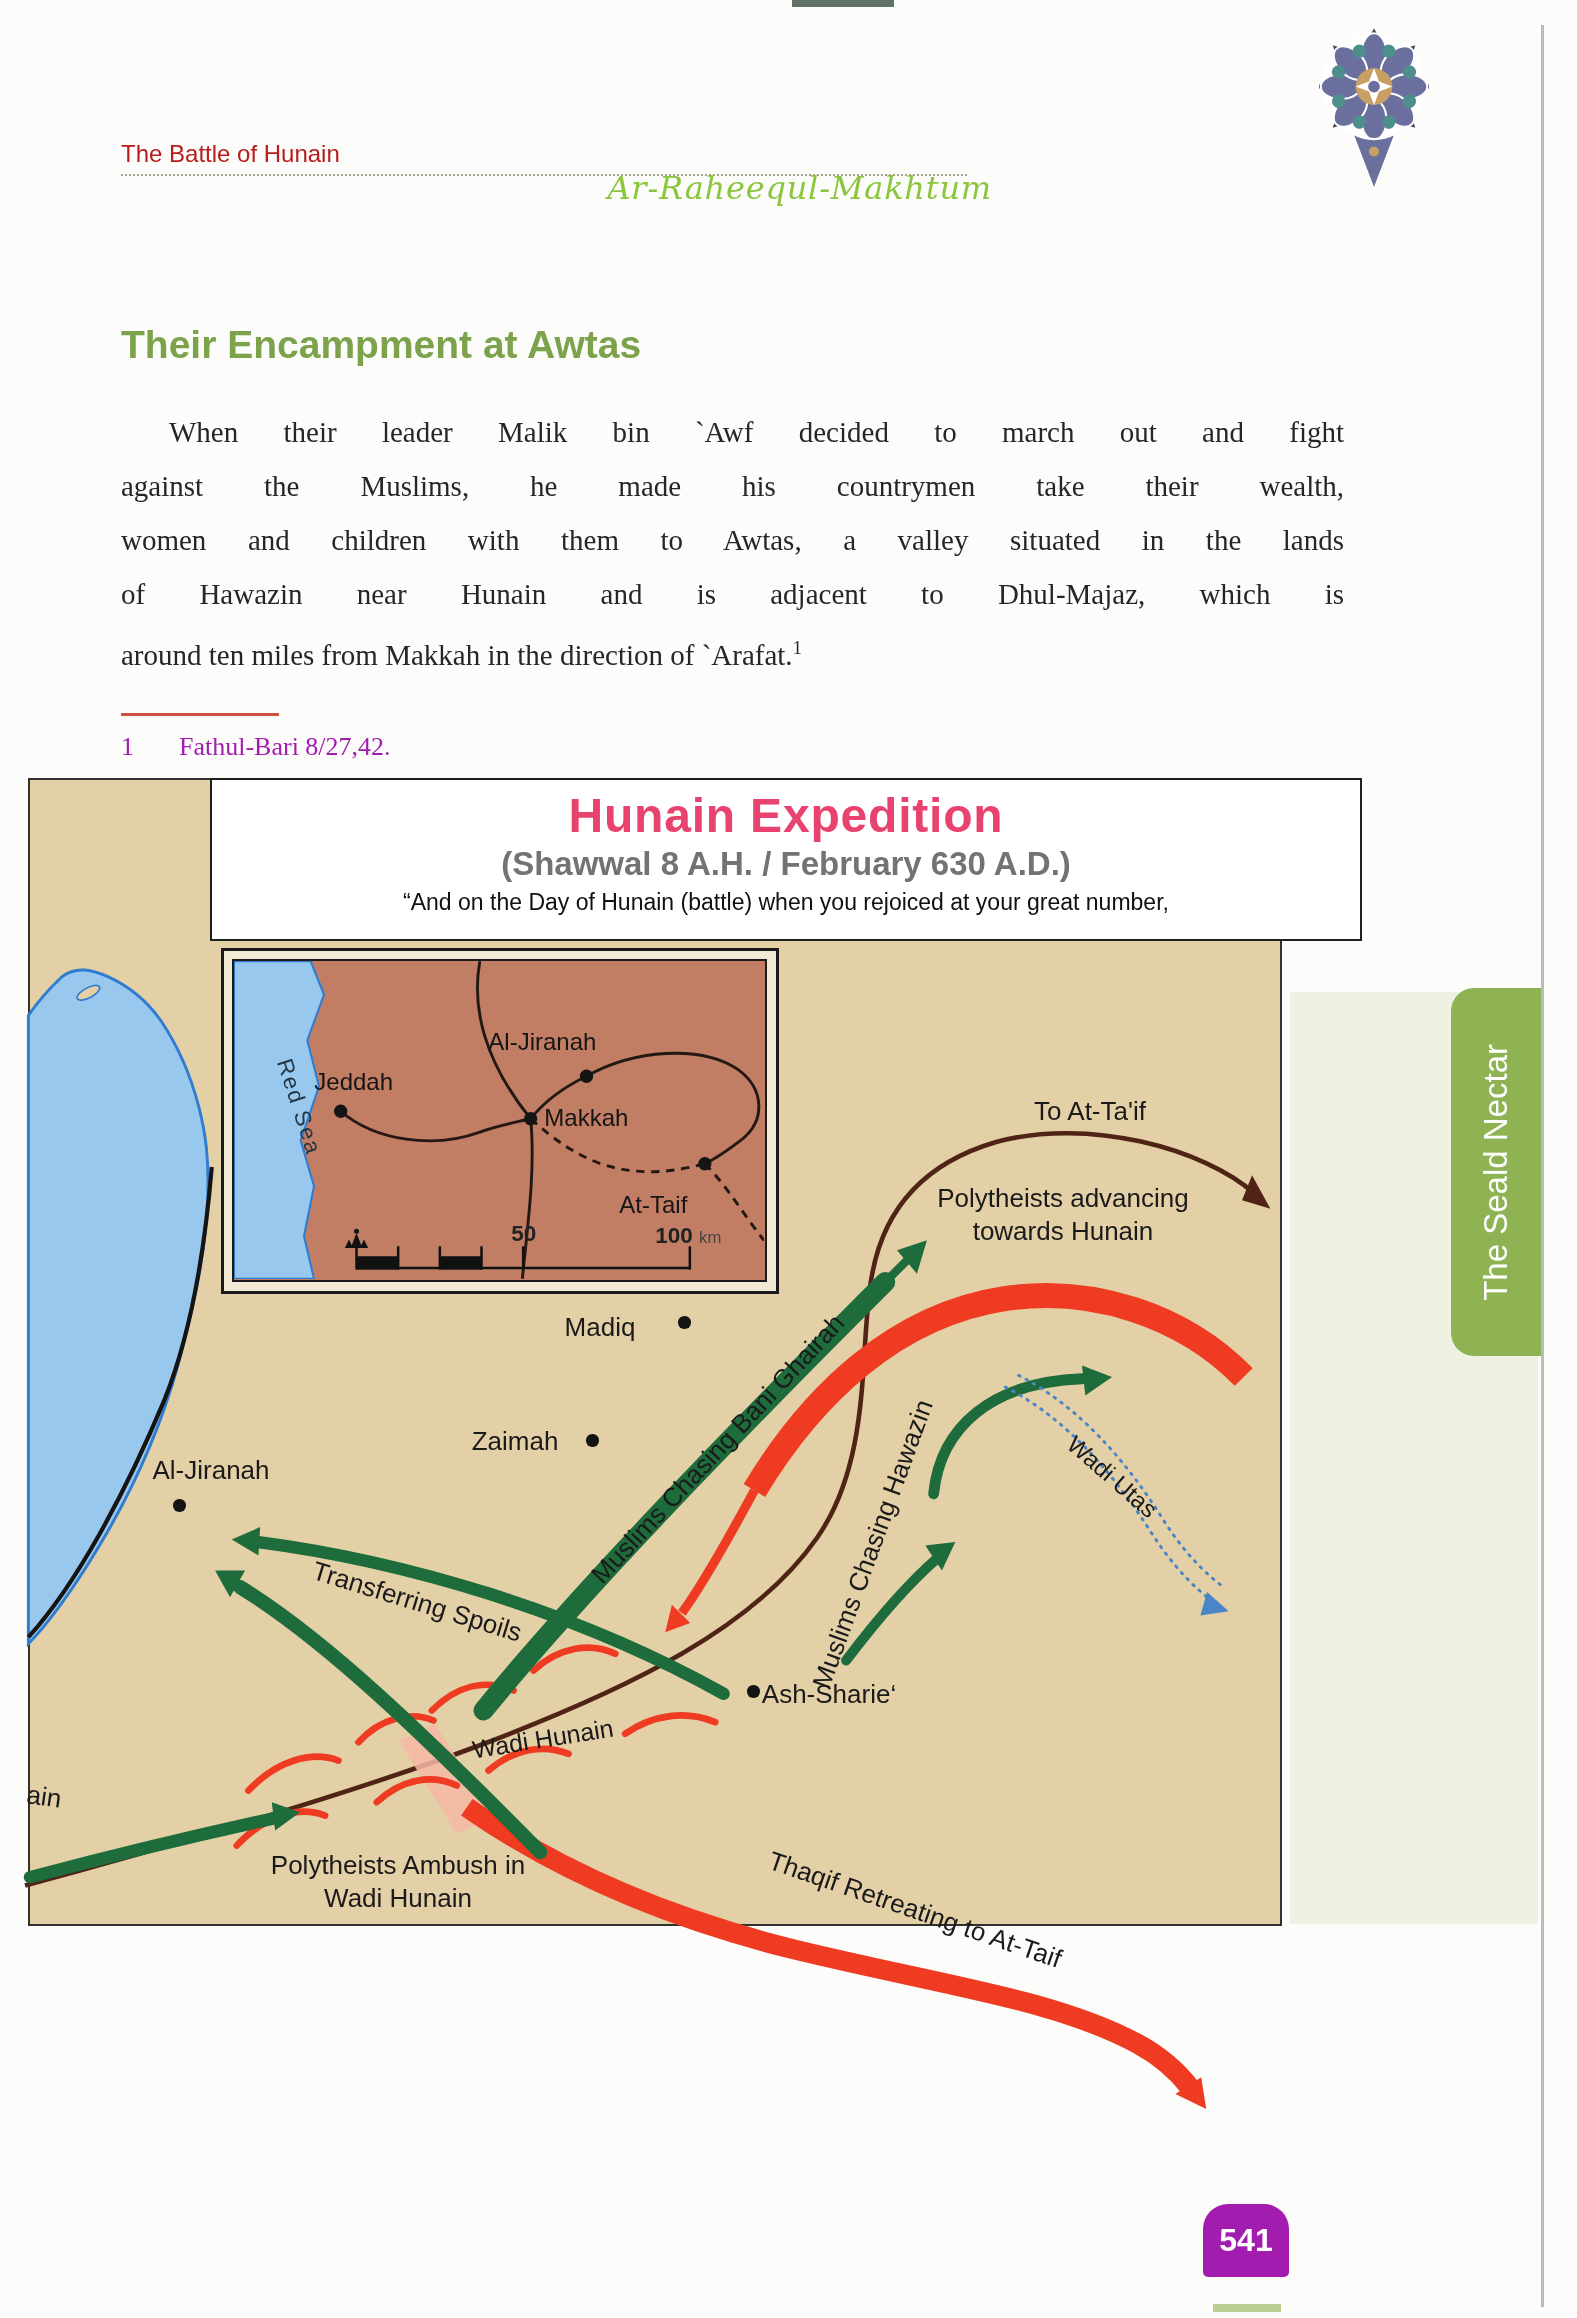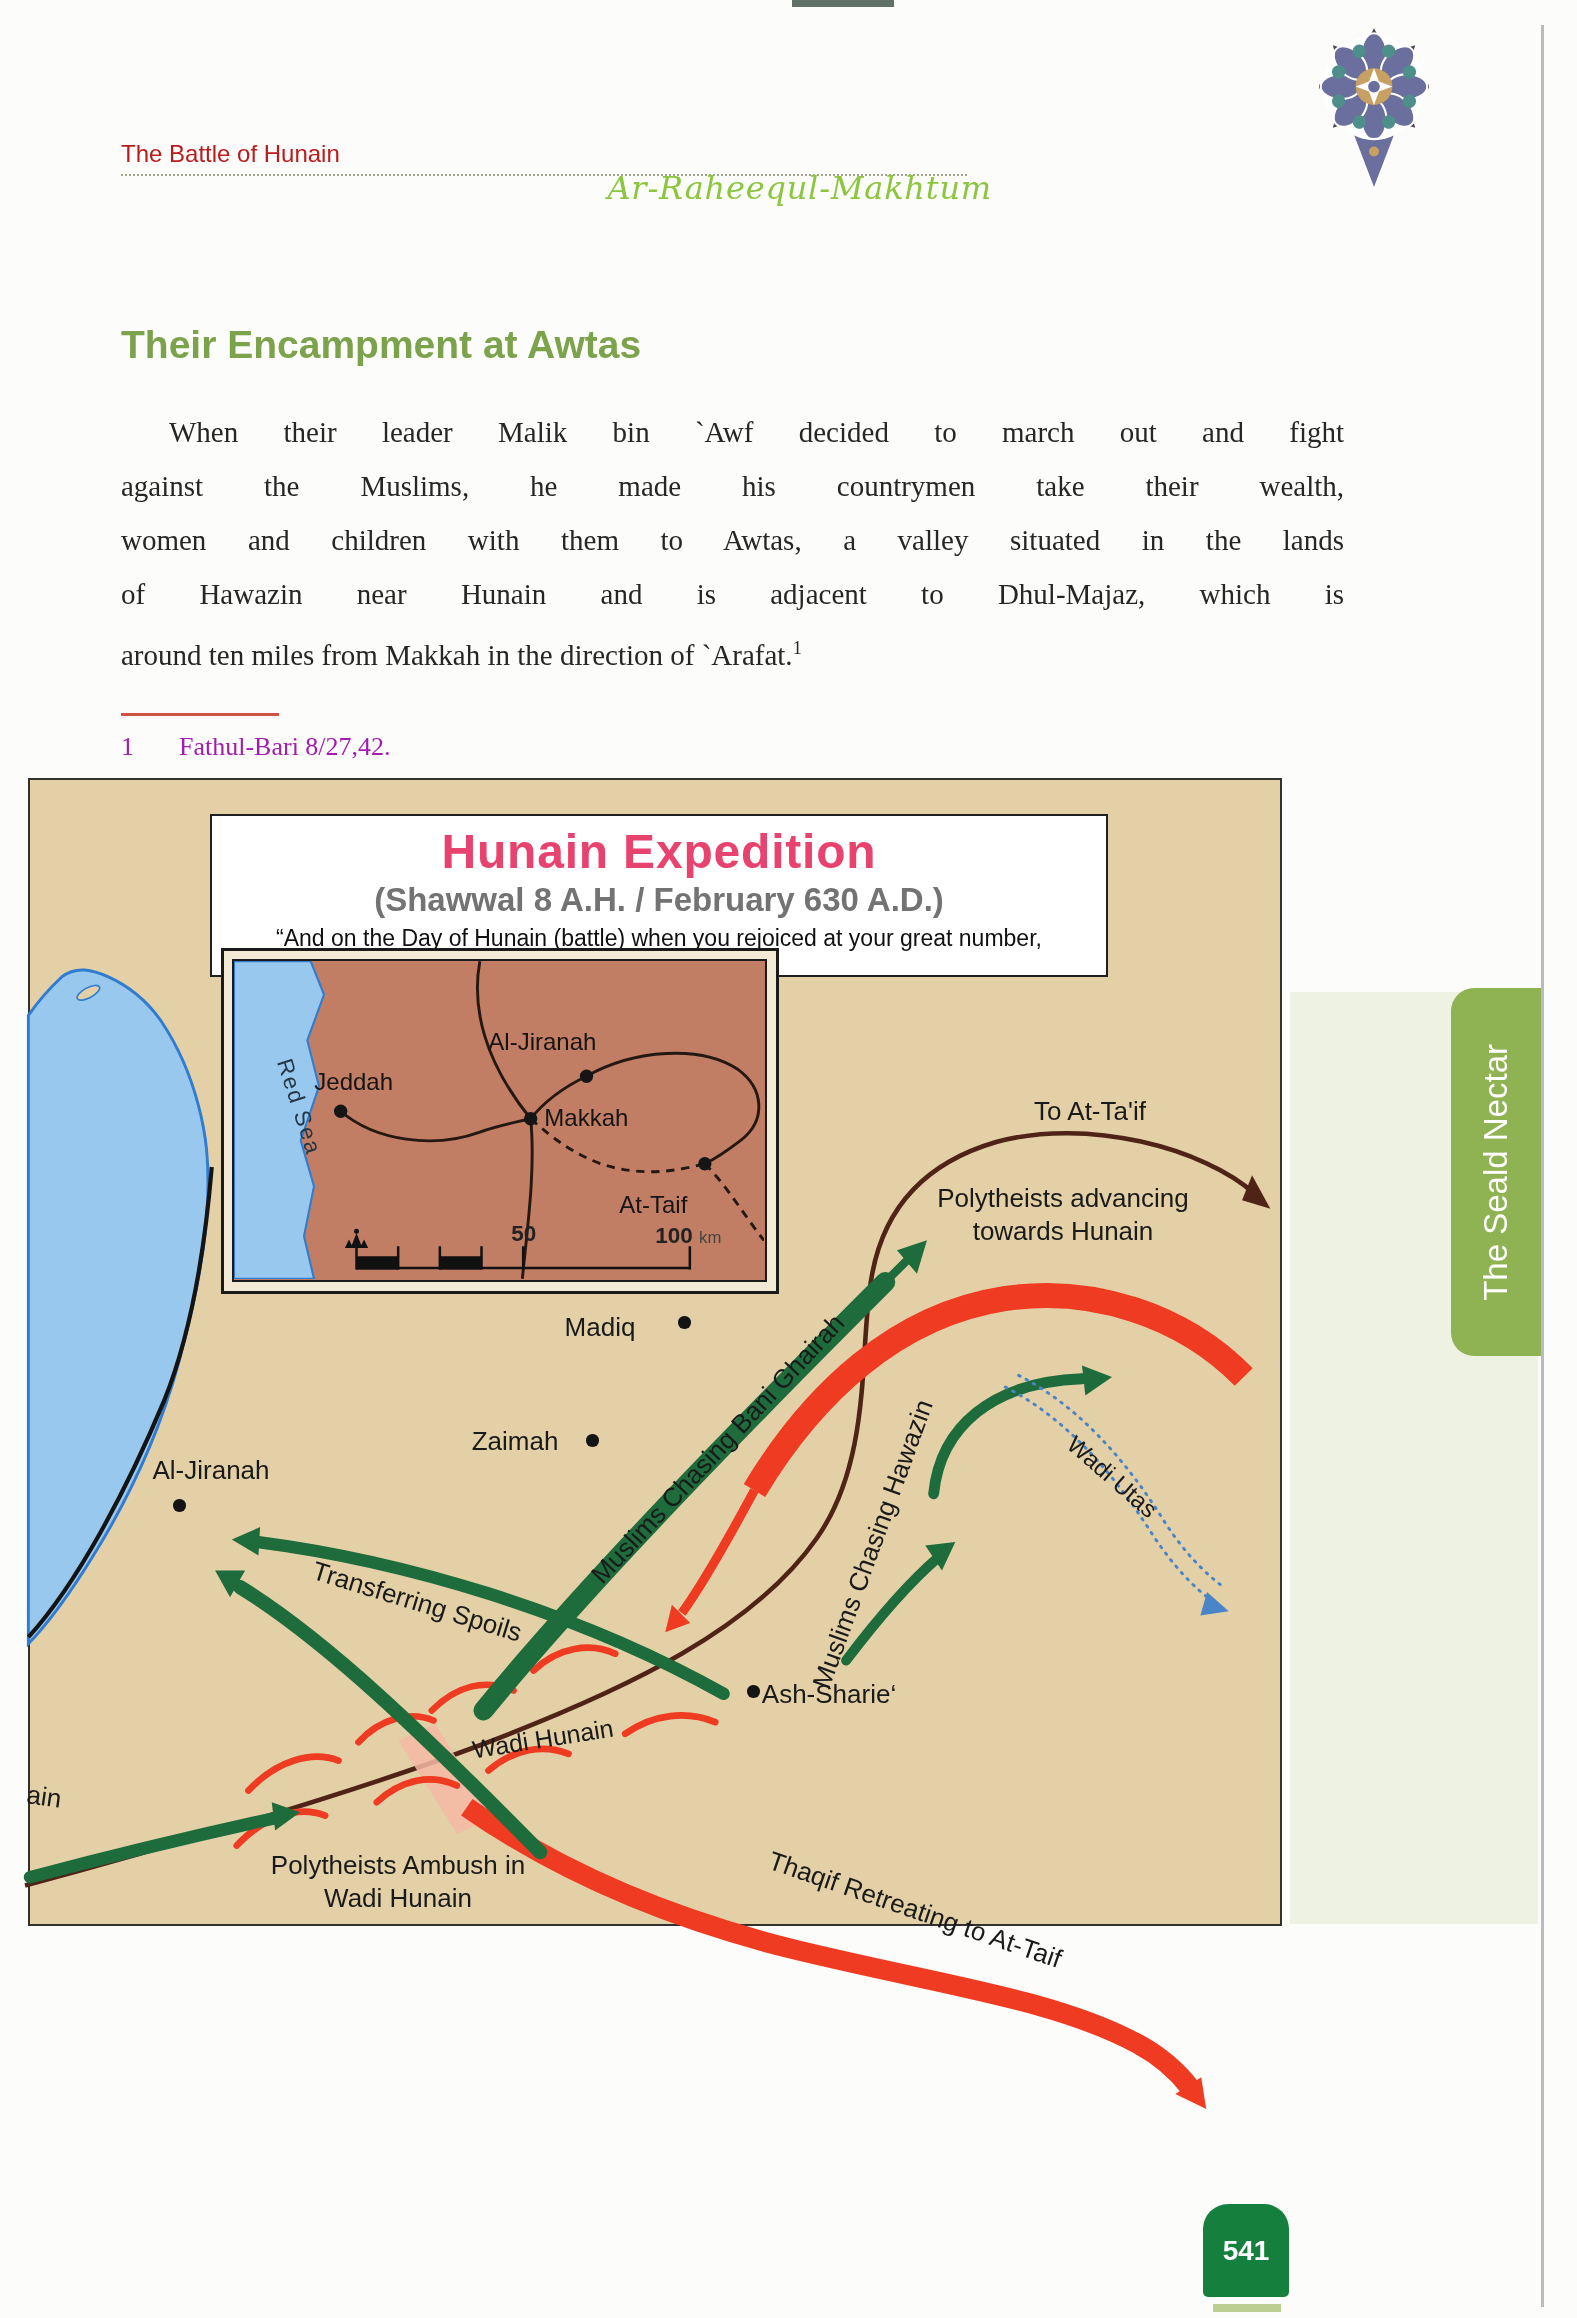--- a/index.html
+++ b/index.html
@@ -23,22 +23,22 @@
   .bline.first{text-indent:48px;}
   .bline.last{text-align:left;text-align-last:left;}
   sup{font-size:18.3px;}
   .fnrule{left:121px;top:713px;width:158px;height:3.3px;background:#cd5242;}
   .footnote{left:121px;top:732px;font-family:"Liberation Serif",serif;font-size:26px;color:#a21caf;}
   .footnote .num{display:inline-block;width:58px;}
 
   
   .map{left:27.5px;top:778px;width:1254px;height:1148px;background:#e3d0a6;
        border:2.5px solid #33312e;box-sizing:border-box;}
-  .titlebox{left:210px;top:778px;width:898px;height:163px;background:#ffffff;
-            border:2.5px solid #1f1f1f;box-sizing:border-box;text-align:center;margin-top:36px;}
+  .titlebox{left:210px;top:778px;width:1152px;height:163px;background:#ffffff;
+            border:2.5px solid #1f1f1f;box-sizing:border-box;text-align:center;}
   .mtitle{margin-top:8.3px;font-size:48px;font-weight:700;color:#e8426e;letter-spacing:0.8px;}
   .msub{margin-top:1.7px;font-size:33px;font-weight:700;color:#737373;}
   .mquote{margin-top:5px;font-size:23px;color:#101010;line-height:28px;}
 
   .insetbox{left:221px;top:948px;width:558px;height:346px;background:#f3ead6;
             border:3.3px solid #1b1b1b;padding:8.3px;box-sizing:border-box;}
   .insetinner{position:relative;width:535px;height:323px;border:2.5px solid #1b1b1b;
               box-sizing:border-box;background:#c17e64;overflow:hidden;}
   .ilabel{position:absolute;font-size:24px;color:#151515;white-space:nowrap;}
   .iscale{position:absolute;color:#222;font-weight:700;font-size:22.5px;}
@@ -46,23 +46,23 @@
 
   .mlabel{position:absolute;font-size:26px;color:#1a1a1a;white-space:nowrap;}
   .mlabel2{position:absolute;font-size:26px;color:#1a1a1a;text-align:center;line-height:33px;white-space:nowrap;}
   .dot{position:absolute;width:12.5px;height:12.5px;border-radius:50%;background:#141414;}
 
   
   .palestrip{left:1290px;top:992px;width:248px;height:932px;background:#eef2e3;}
   .tab{left:1451px;top:988px;width:90px;height:368px;background:#8fb353;
        border-radius:23px 0 0 23px;display:flex;align-items:center;justify-content:center;}
   .tab span{writing-mode:vertical-rl;transform:rotate(180deg);color:#ffffff;font-size:33px;}
-  .badge{left:1203px;top:2204px;width:86px;height:93px;background:#15803d;
+  .badge{left:1203px;top:2204px;width:86px;height:73px;background:#a21caf;
          border-radius:25px 25px 5px 5px;display:flex;align-items:center;justify-content:center;
-         color:#fff;font-size:28px;font-weight:700;}
+         color:#fff;font-size:32px;font-weight:700;}
   .badgebar{left:1213px;top:2304px;width:68px;height:7.5px;background:#bccf92;}
 
   svg{display:block;}
 </style>
 </head>
 <body>
 
 <div class="page">
 
   <div class="abs topstrip"></div>

